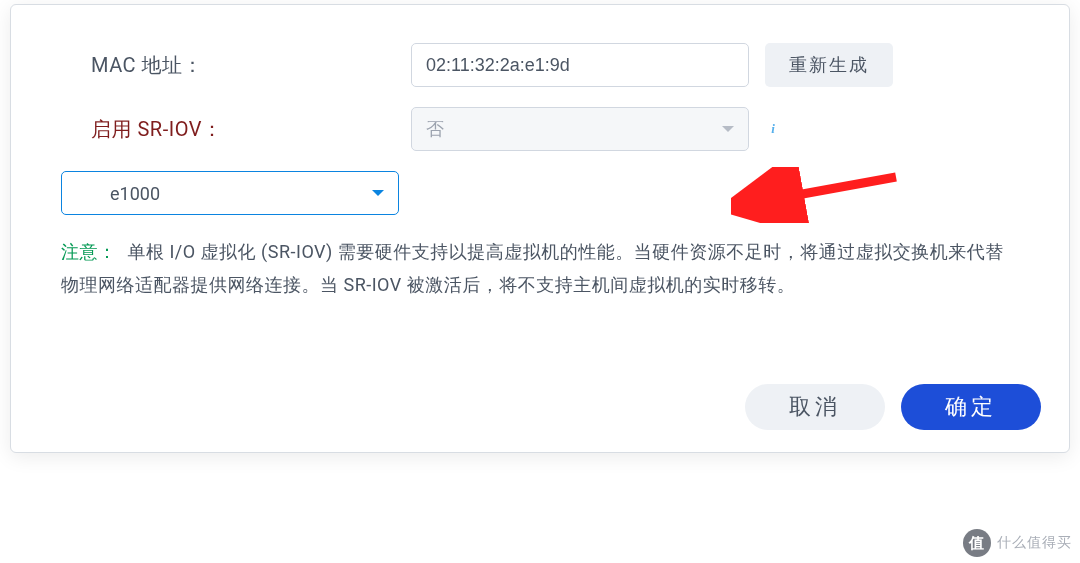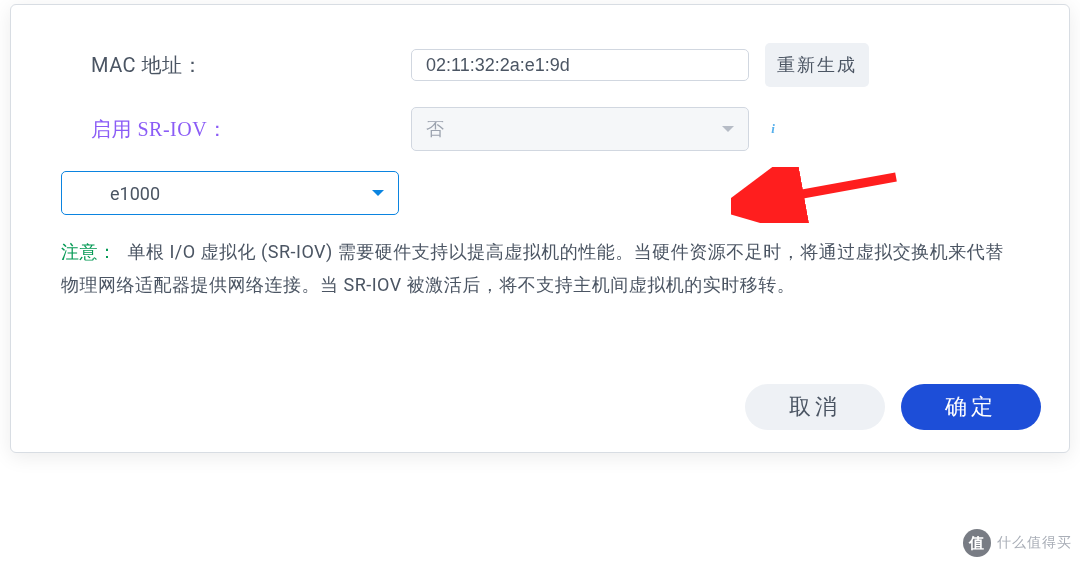--- a/index.html
+++ b/index.html
@@ -50,24 +50,24 @@
       margin-bottom: 20px;
       position: relative;
     }
     .form-label {
       width: 320px;
       font-size: 20px;
       color: #4b5563;
       letter-spacing: 0.5px;
       margin-left: 30px;
     }
-    .form-label.disabled { color: #8b5cf6; font-family: Liberation Serif, serif; }
+    .form-label.disabled { color: #7f1d1d; }
     .text-input {
       width: 338px;
-      height: 32px;
+      height: 44px;
       border: 1px solid #d1d7e0;
       border-radius: 5px;
       padding: 0 14px;
       font-size: 18px;
       color: #4b5563;
       background: #fff;
       outline: none;
     }
     .select-input {
       width: 338px;
@@ -95,21 +95,21 @@
     .chevron {
       width: 0; height: 0;
       border-left: 6px solid transparent;
       border-right: 6px solid transparent;
     }
     .chevron.down-grey { border-top: 6px solid #b6bcc6; }
     .chevron.down-blue { border-top: 6px solid #0b84e0; }
     .btn {
       height: 44px;
       border-radius: 5px;
-      padding: 0 12px;
+      padding: 0 24px;
       font-size: 18px;
       color: #4b5563;
       background: #eef1f5;
       border: none;
       cursor: pointer;
       display: inline-flex;
       align-items: center;
       justify-content: center;
       margin-left: 16px;
       letter-spacing: 2px;

